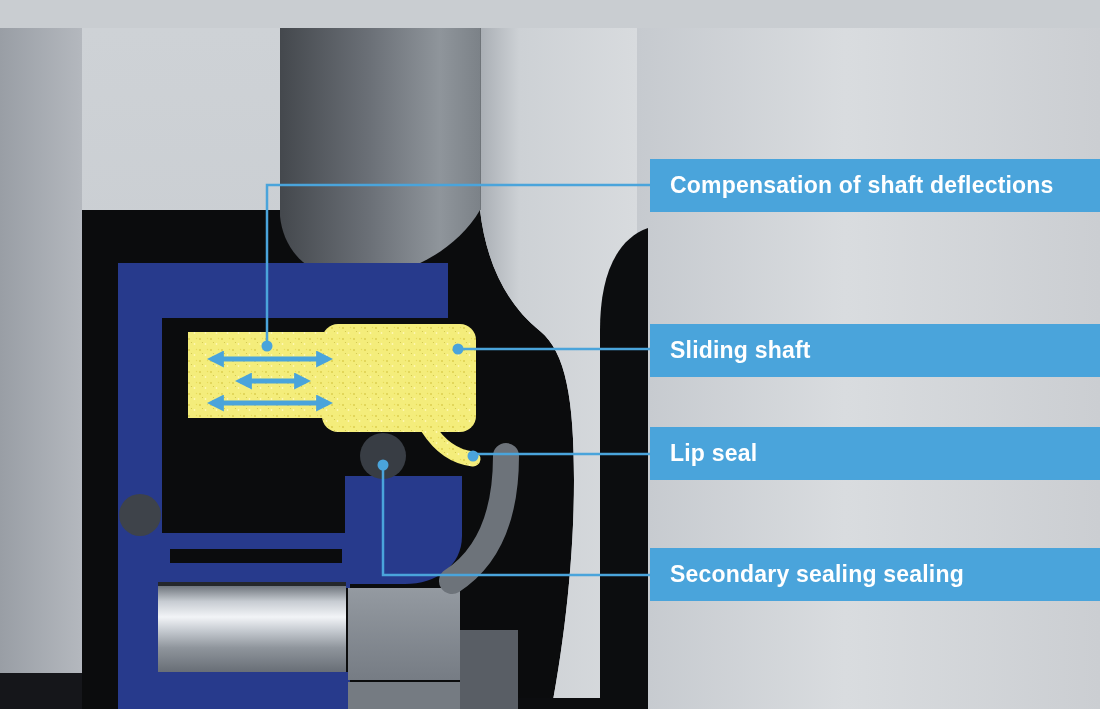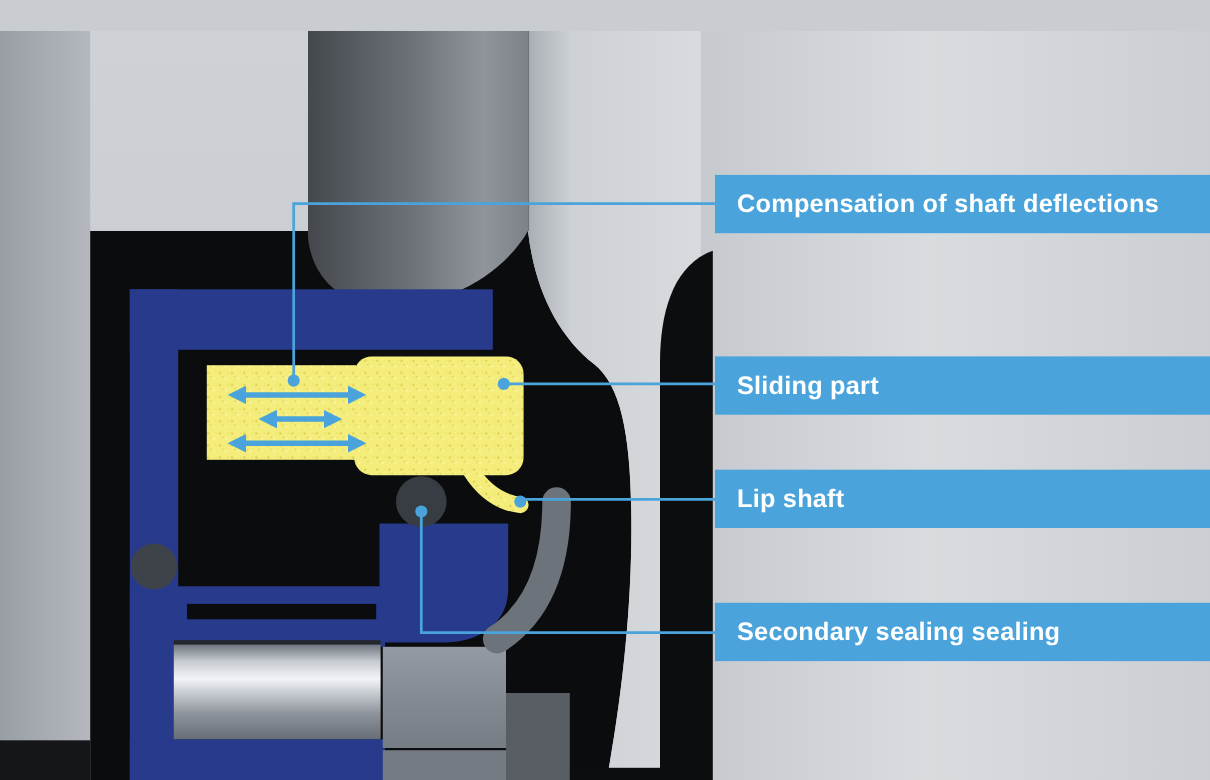--- a/index.html
+++ b/index.html
@@ -144,22 +144,22 @@
       <circle cx="458" cy="321" r="5.5"></circle>
       <circle cx="473" cy="428" r="5.5"></circle>
       <circle cx="383" cy="437" r="5.5"></circle>
     </g>
   </svg>
 
   <div class="callout c1" style="background: rgb(74, 164, 219);">
     <span class="callout-text" style="color: rgb(255, 255, 255);">Compensation of shaft deflections</span>
   </div>
   <div class="callout c2" style="background: rgb(74, 164, 219);">
-    <span class="callout-text" style="color: rgb(255, 255, 255);">Sliding part</span>
+    <span class="callout-text" style="color: rgb(255, 255, 255);">Sliding shaft</span>
   </div>
   <div class="callout c3" style="background: rgb(74, 164, 219);">
-    <span class="callout-text" style="color: rgb(255, 255, 255);">Lip shaft</span>
+    <span class="callout-text" style="color: rgb(255, 255, 255);">Lip seal</span>
   </div>
   <div class="callout c4" style="background: rgb(74, 164, 219);">
     <span class="callout-text" style="color: rgb(255, 255, 255);">Secondary sealing sealing</span>
   </div>
 
 </div>
 
 </body></html>

